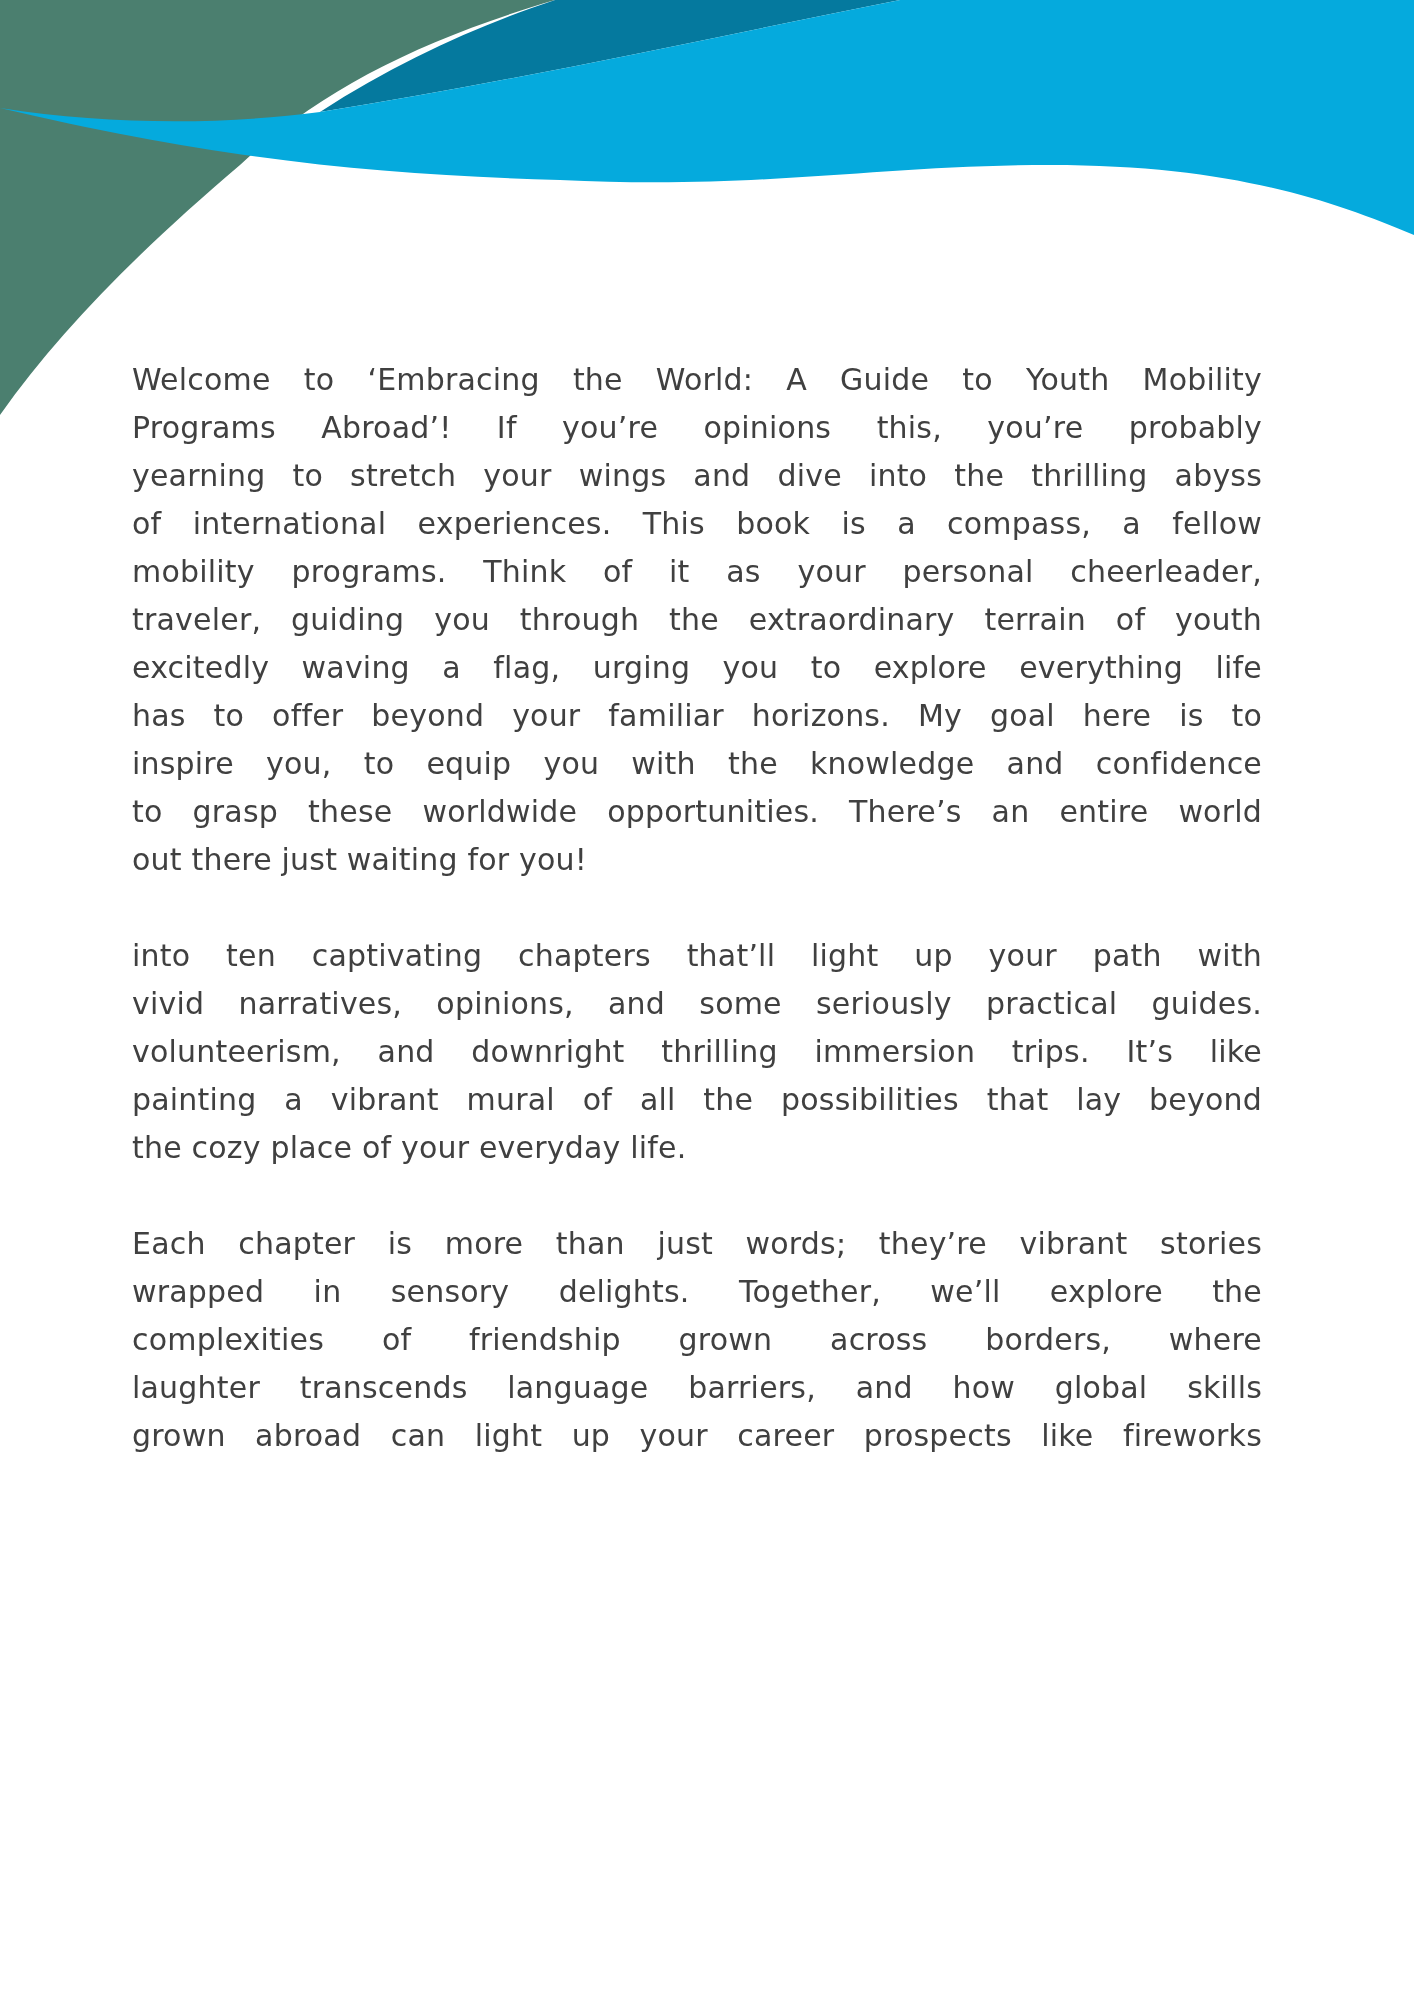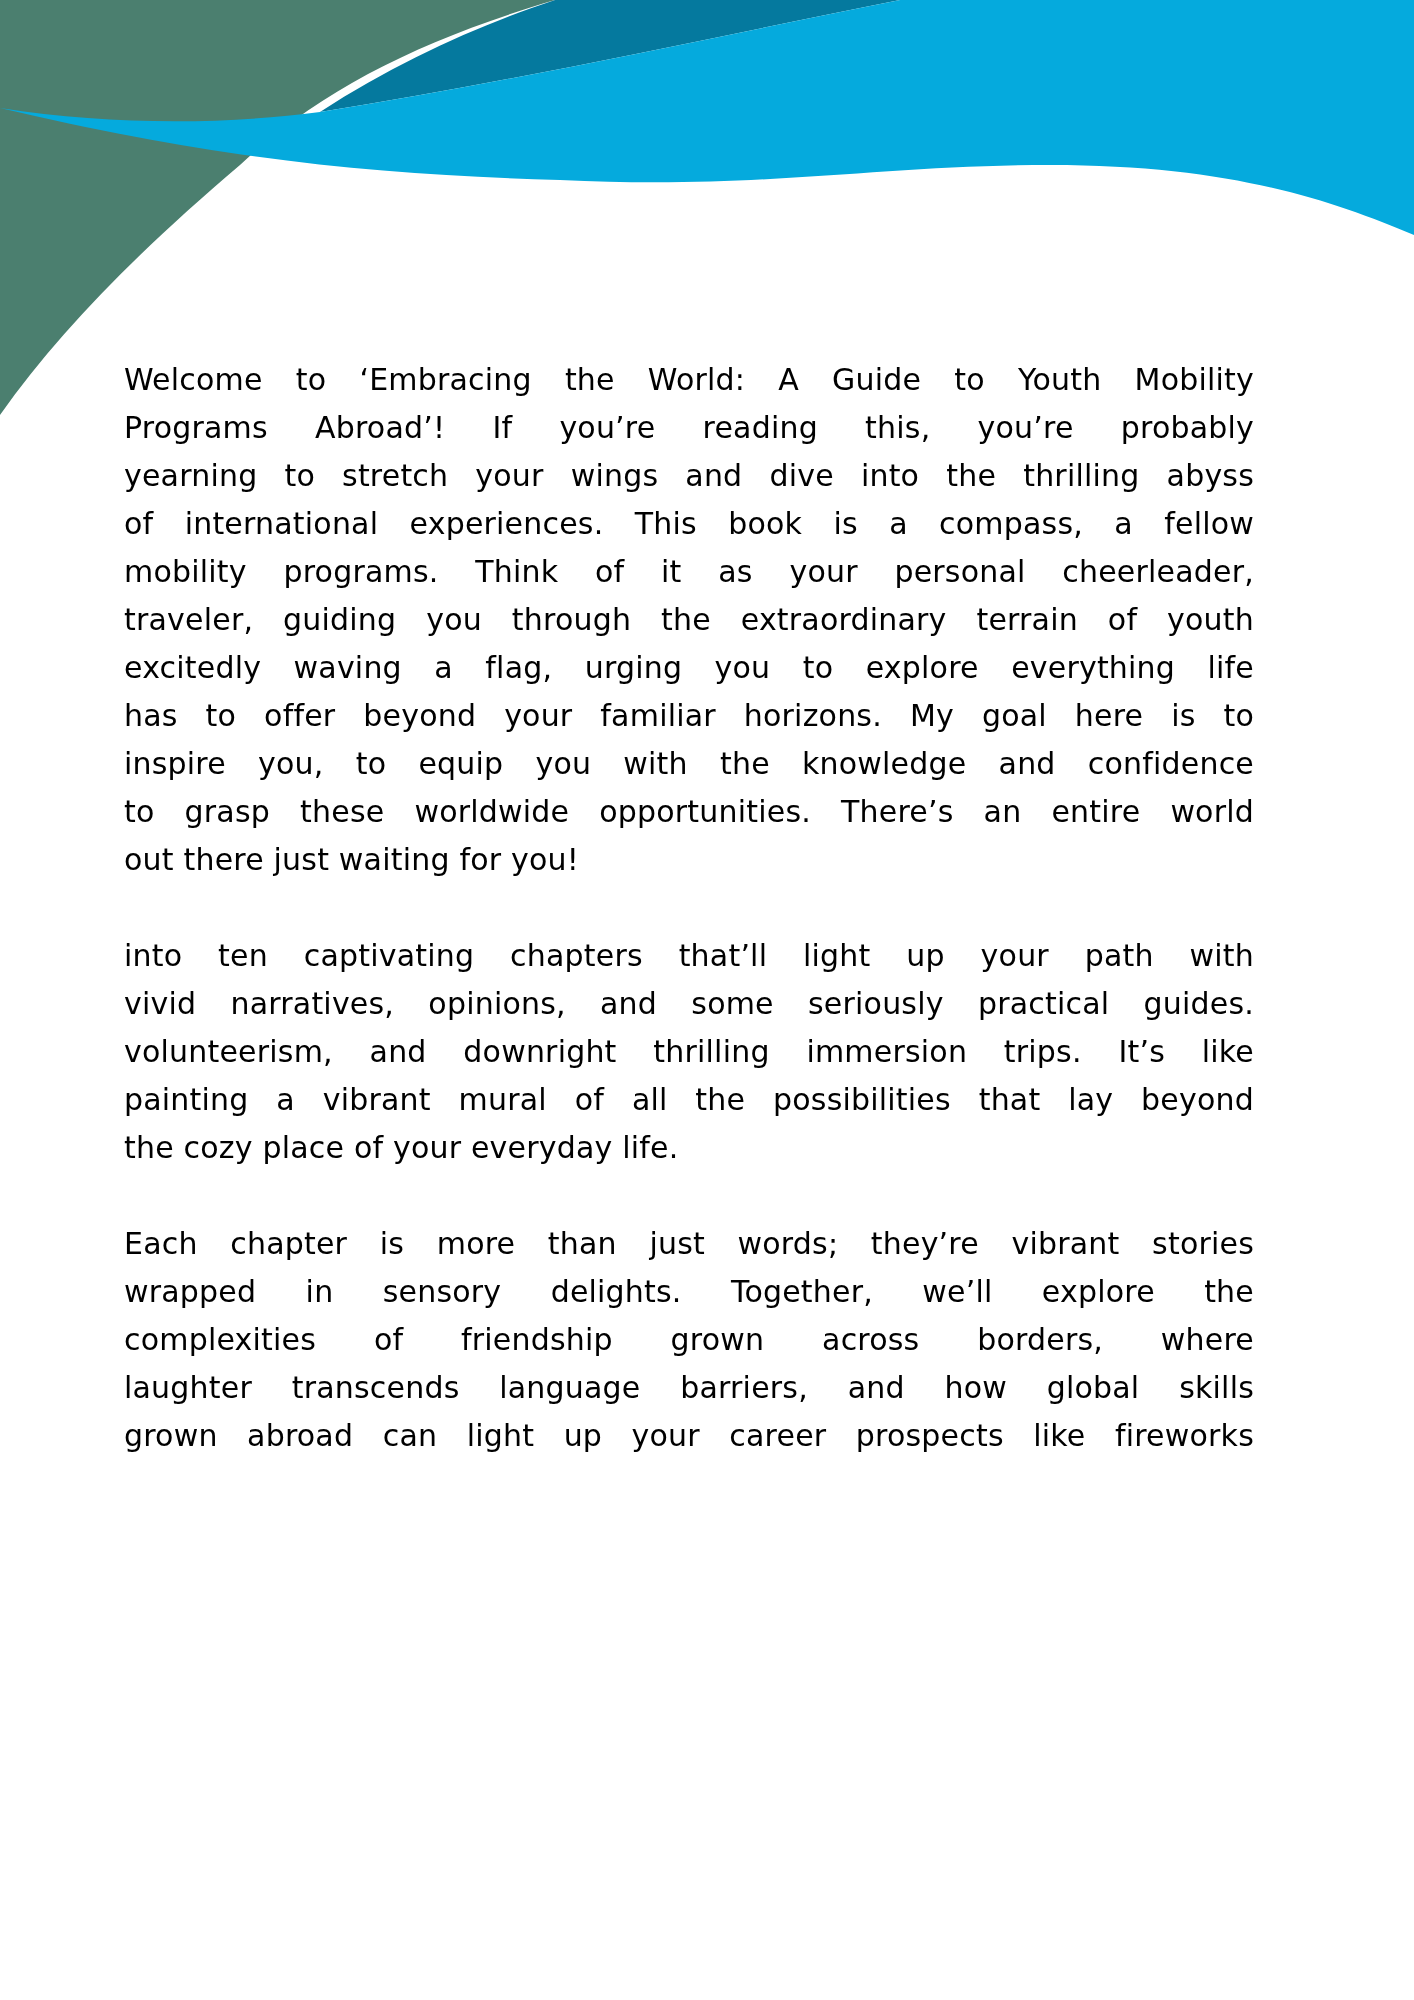--- a/index.html
+++ b/index.html
@@ -1,40 +1,40 @@
 <!DOCTYPE html>
 <html><head>
 <meta charset="utf-8">
 <style>
   html, body { margin: 0; padding: 0; background: #ffffff; }
   body { width: 1414px; height: 2000px; position: relative; overflow: hidden; }
   .header-art { position: absolute; left: 0; top: 0; width: 1414px; height: 420px; }
   .content {
-    position: absolute; left: 124px; top: 356px; width: 1130px;
+    position: absolute; left: 132px; top: 356px; width: 1130px;
     font-family: "DejaVu Sans", sans-serif;
-    font-size: 30px; line-height: 48px; color: #000000;
+    font-size: 30px; line-height: 48px; color: #404040;
     letter-spacing: 0.2px;
   }
   .para { margin: 0 0 48px 0; }
   .line { display: block; text-align: justify; text-align-last: justify; white-space: nowrap; overflow: visible; height: 48px; }
   .line.last { text-align-last: left; }
 </style>
 </head>
 <body>
 
 <svg class="header-art" viewBox="0 0 1414 420" xmlns="http://www.w3.org/2000/svg">
   <path d="M0,0 L555,0 C420,40 320,90 240,165 C140,250 60,330 0,415 Z" fill="#4B7F6F"></path>
   <path d="M555,0 L900,0 C700,40 520,80 320,112 C400,60 480,25 555,0 Z" fill="#05799E"></path>
   <path d="M0,108 C110,125 220,125 320,112 C520,80 700,40 900,0 L1414,0 L1414,235 C1330,200 1230,165 1050,165 C880,165 760,190 560,180 C380,175 220,160 0,108 Z" fill="#05AADD"></path>
 </svg>
 
 <div class="content">
   <p class="para">
     <span class="line">Welcome to ‘Embracing the World: A Guide to Youth Mobility</span>
-    <span class="line">Programs Abroad’! If you’re reading this, you’re probably</span>
+    <span class="line">Programs Abroad’! If you’re opinions this, you’re probably</span>
     <span class="line">yearning to stretch your wings and dive into the thrilling abyss</span>
     <span class="line">of international experiences. This book is a compass, a fellow</span>
     <span class="line">mobility programs. Think of it as your personal cheerleader,</span>
     <span class="line">traveler, guiding you through the extraordinary terrain of youth</span>
     <span class="line">excitedly waving a flag, urging you to explore everything life</span>
     <span class="line">has to offer beyond your familiar horizons. My goal here is to</span>
     <span class="line">inspire you, to equip you with the knowledge and confidence</span>
     <span class="line">to grasp these worldwide opportunities. There’s an entire world</span>
     <span class="line last">out there just waiting for you!</span>
   </p>

